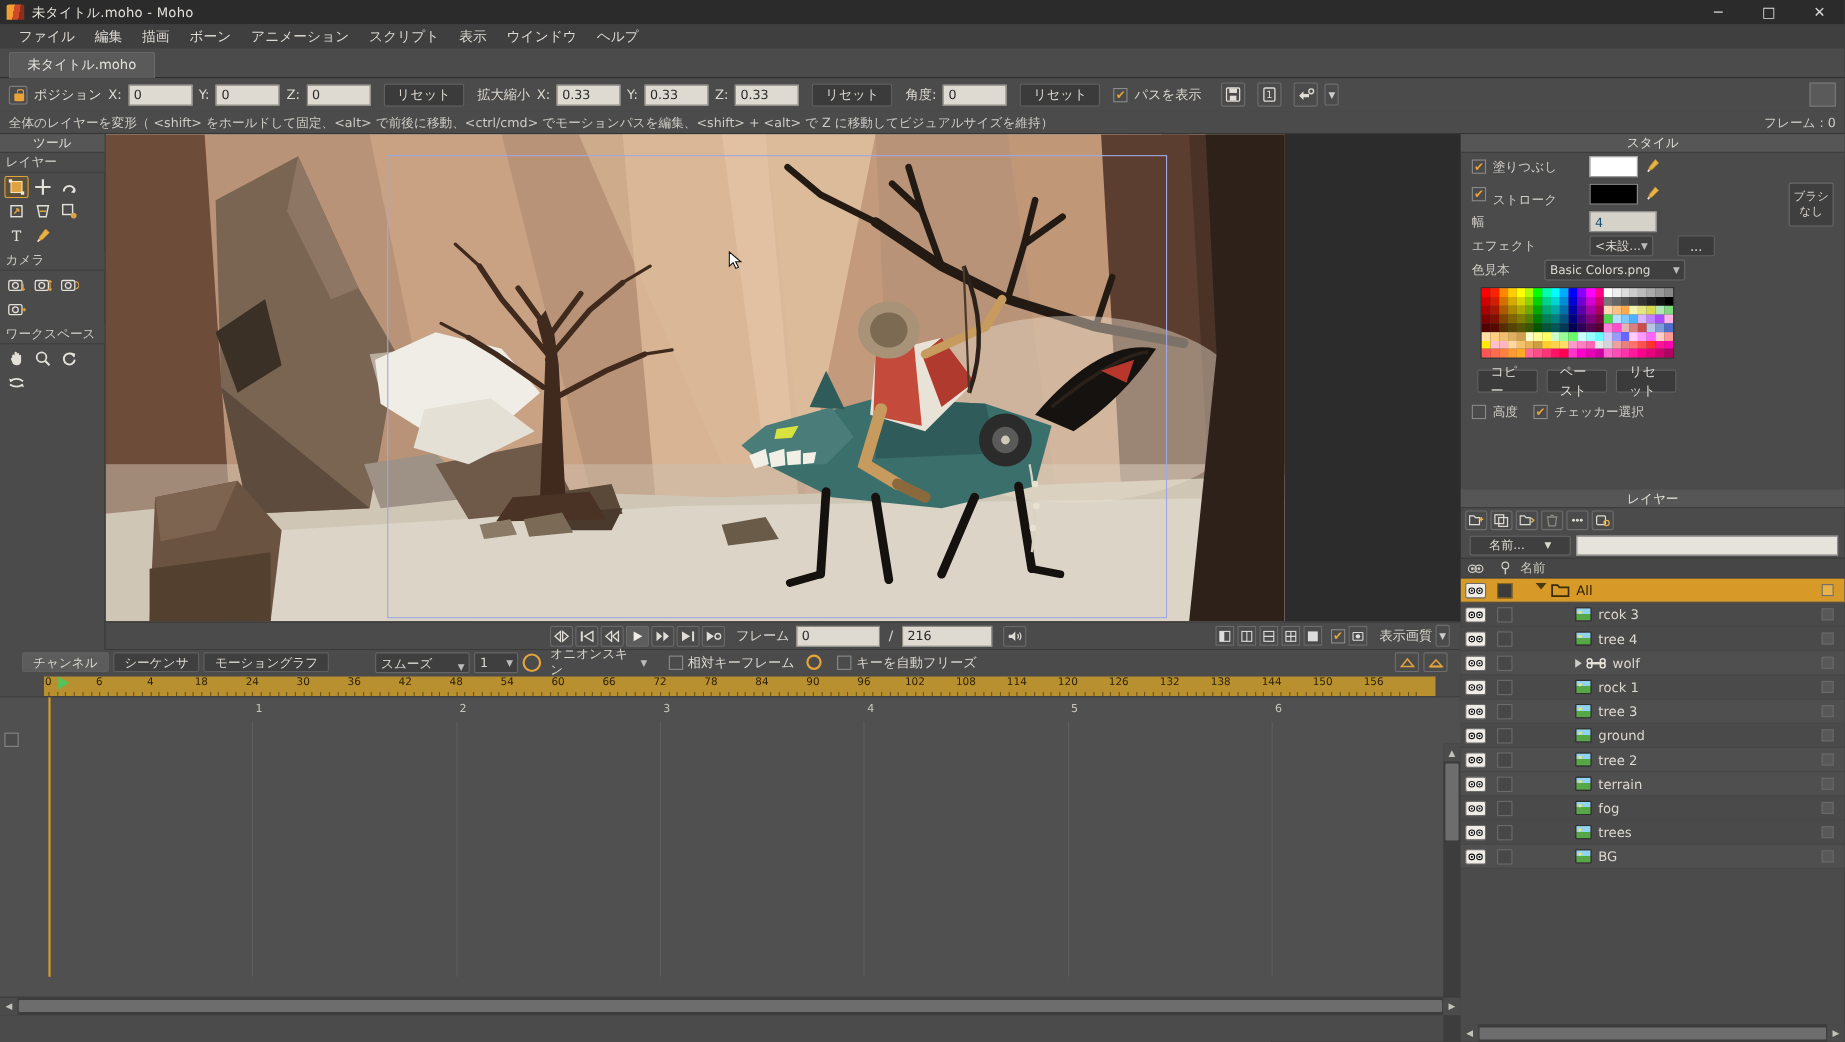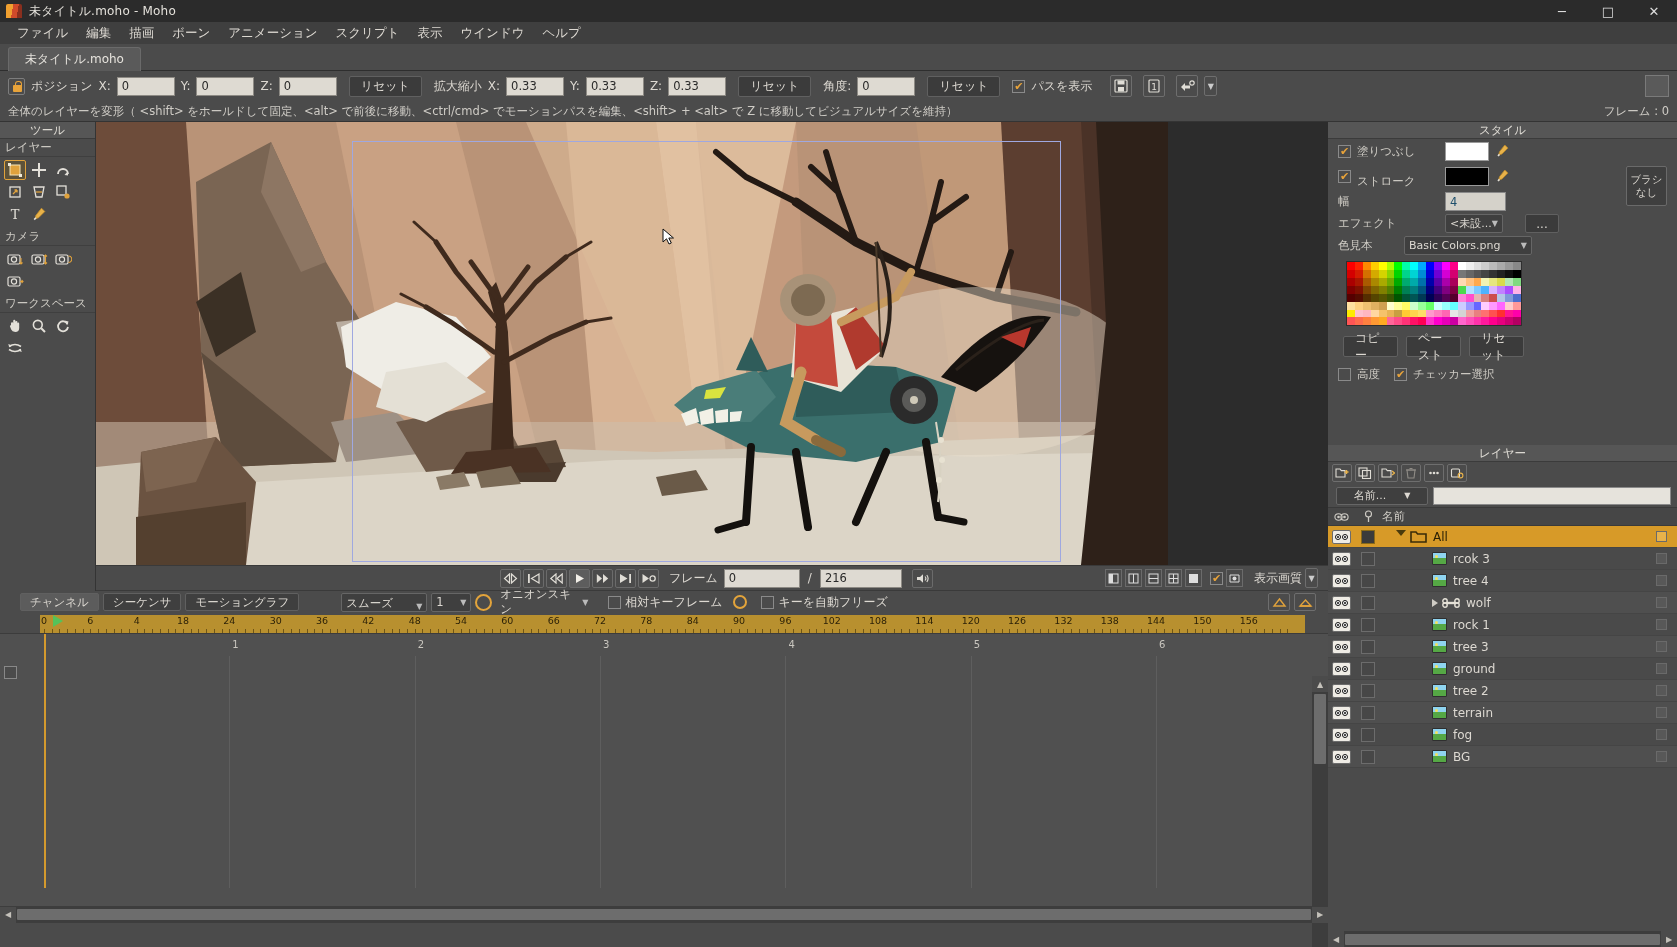--- a/index.html
+++ b/index.html
@@ -1507,20 +1507,36 @@
             </div>
             <div class="lockcell">
               <div class="lockbox"></div>
             </div>
             <div style="display: flex; align-items: center; flex: 1 1 0%; padding-left: 50px;">
               <div class="imgicon"></div>
               <span class="lname">fog</span>
             </div>
             <div class="colorchip" style="background: rgb(88, 88, 88);"></div>
           </div>
+          <div class="layer-row alt">
+            <div class="eyecell">
+              <div class="eyebox">
+                <i></i>
+                <i></i>
+              </div>
+            </div>
+            <div class="lockcell">
+              <div class="lockbox"></div>
+            </div>
+            <div style="display: flex; align-items: center; flex: 1 1 0%; padding-left: 50px;">
+              <div class="imgicon"></div>
+              <span class="lname">trees</span>
+            </div>
+            <div class="colorchip" style="background: rgb(88, 88, 88);"></div>
+          </div>
           <div class="layer-row">
             <div class="eyecell">
               <div class="eyebox">
                 <i></i>
                 <i></i>
               </div>
             </div>
             <div class="lockcell">
               <div class="lockbox"></div>
             </div>

